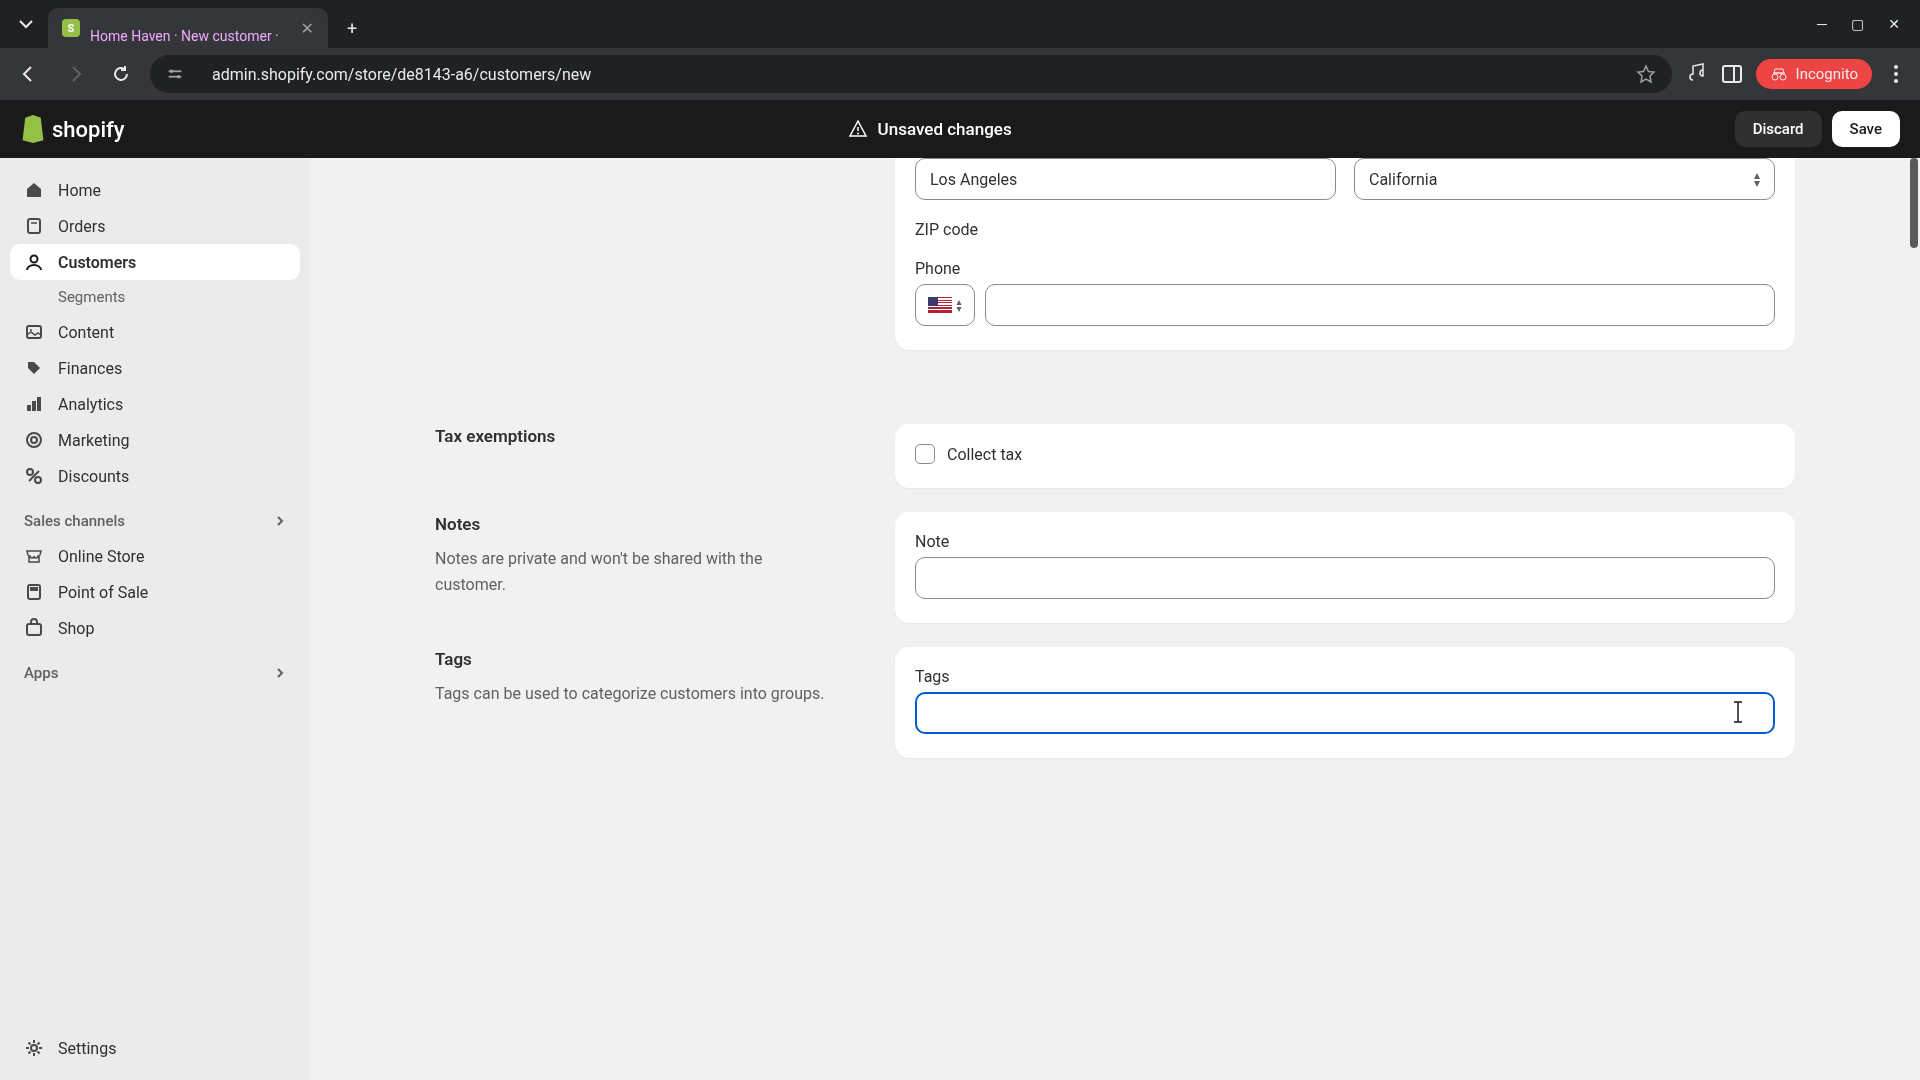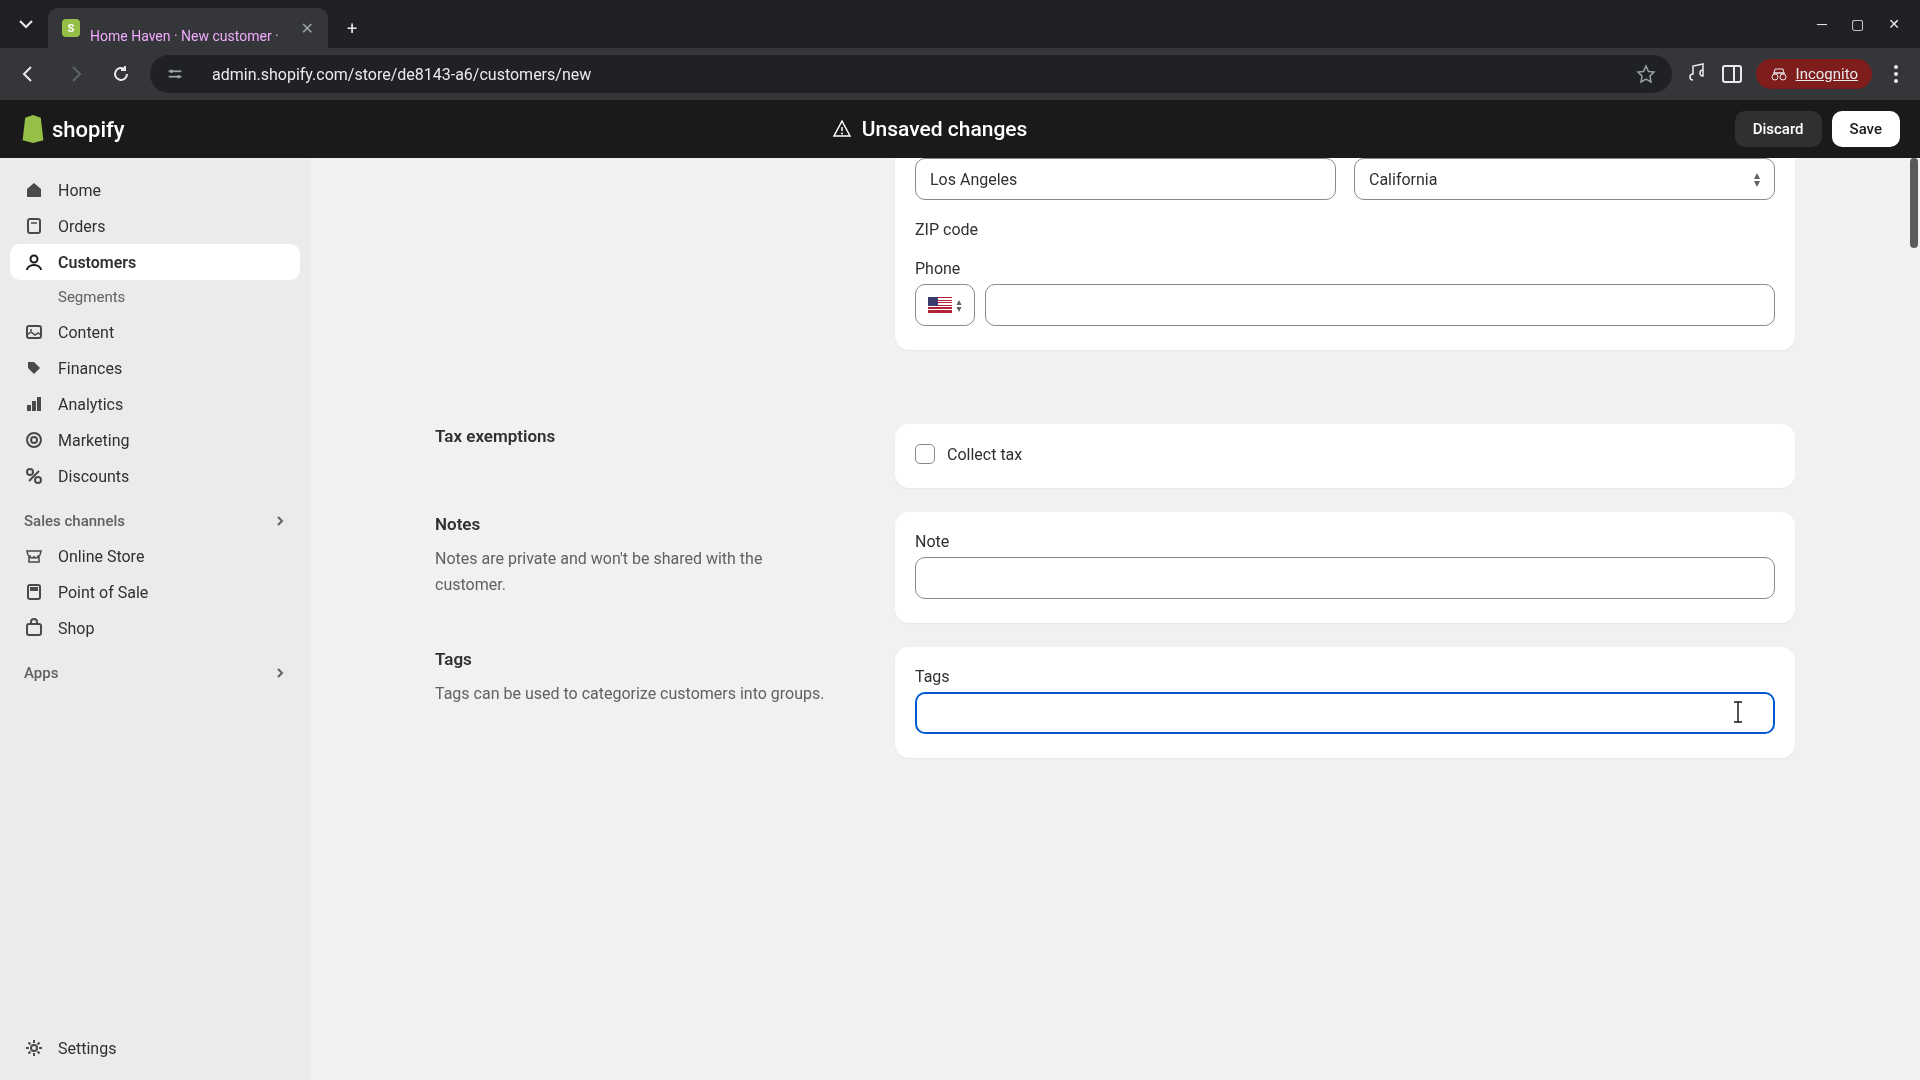--- a/index.html
+++ b/index.html
@@ -17,29 +17,29 @@
 .window-controls span { cursor: pointer; font-size: 14px; }
 
 .browser-toolbar { height: 52px; background: #35363a; display: flex; align-items: center; padding: 0 12px; gap: 12px; }
 .nav-btn { width: 34px; height: 34px; display: flex; align-items: center; justify-content: center; color: #e8eaed; border-radius: 50%; cursor: pointer; }
 .nav-btn.disabled { color: #5f6368; }
 .address-bar { flex: 1; height: 38px; background: #202124; border-radius: 20px; display: flex; align-items: center; padding: 0 16px; gap: 28px; }
 .site-info { width: 18px; height: 18px; color: #9aa0a6; }
 .url-text { color: #e8eaed; font-size: 16px; flex: 1; }
 .star-btn { color: #9aa0a6; cursor: pointer; }
 .toolbar-right { display: flex; align-items: center; gap: 12px; color: #e8eaed; }
-.incognito-badge { display: flex; align-items: center; gap: 8px; background: #7f1d1d; padding: 6px 14px; border-radius: 18px; font-size: 15px; text-decoration: underline; }
+.incognito-badge { display: flex; align-items: center; gap: 8px; background: #ef4444; padding: 6px 14px; border-radius: 18px; font-size: 15px; }
 .toolbar-icon { width: 24px; height: 24px; cursor: pointer; }
 
 
 .app-container { position: absolute; top: 100px; left: 0; right: 0; bottom: 0; background: #f1f1f1; }
 .app-header { height: 58px; background: #1a1a1a; display: flex; align-items: center; padding: 0 20px; gap: 28px; }
 .shopify-logo { display: flex; align-items: center; gap: 6px; color: white; font-size: 22px; font-weight: 500; }
 .shopify-logo-icon { width: 26px; height: 28px; background: #95bf47; clip-path: polygon(20% 10%, 50% 0%, 80% 10%, 90% 90%, 50% 100%, 10% 90%); }
-.unsaved-banner { display: flex; align-items: center; gap: 10px; color: white; font-size: 21px; font-weight: 500; margin: 0 auto; justify-content: center; }
+.unsaved-banner { display: flex; align-items: center; gap: 10px; color: white; font-size: 17px; font-weight: 500; margin: 0 auto; justify-content: center; }
 .header-actions { display: flex; gap: 10px; }
 .btn { padding: 9px 18px; border-radius: 10px; font-size: 15px; font-weight: 500; border: none; cursor: pointer; }
 .btn-discard { background: #303030; color: white; }
 .btn-save { background: white; color: #1a1a1a; }
 
 
 .app-body { display: flex; height: calc(100% - 58px); }
 .sidebar { width: 310px; background: #ebebeb; padding: 14px 10px; display: flex; flex-direction: column; }
 .nav-item { display: flex; align-items: center; gap: 14px; padding: 8px 14px; border-radius: 10px; font-size: 16px; color: #303030; cursor: pointer; }
 .nav-item.active { background: white; font-weight: 600; }

